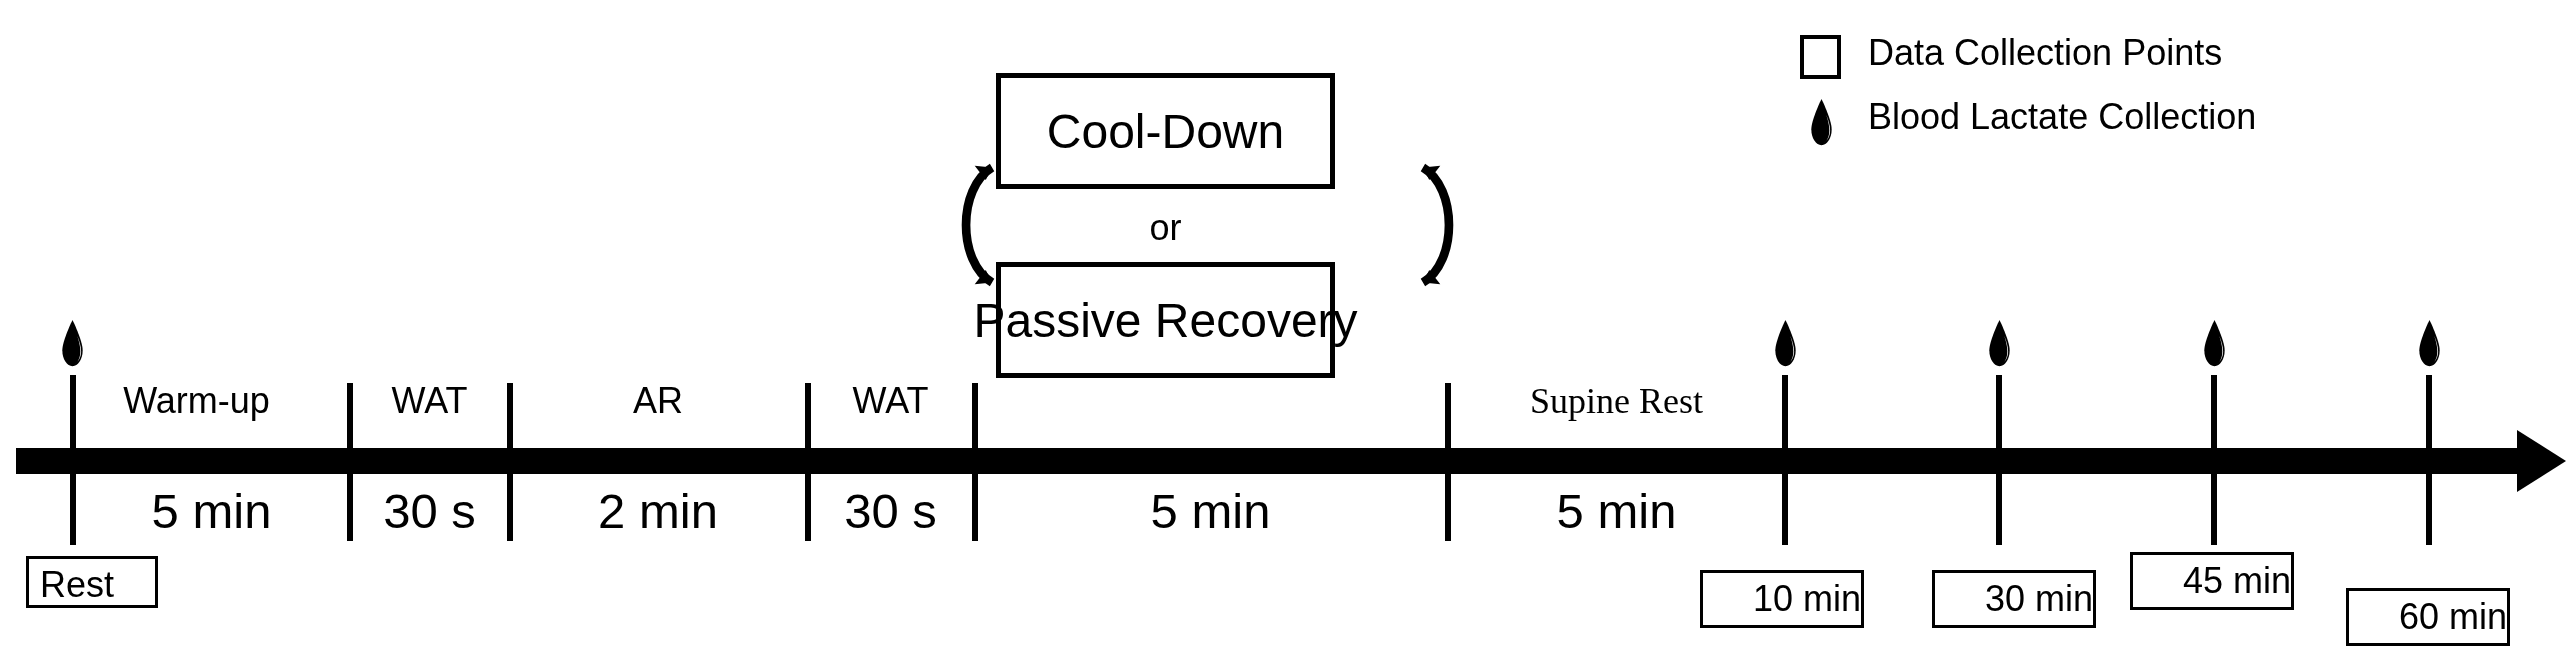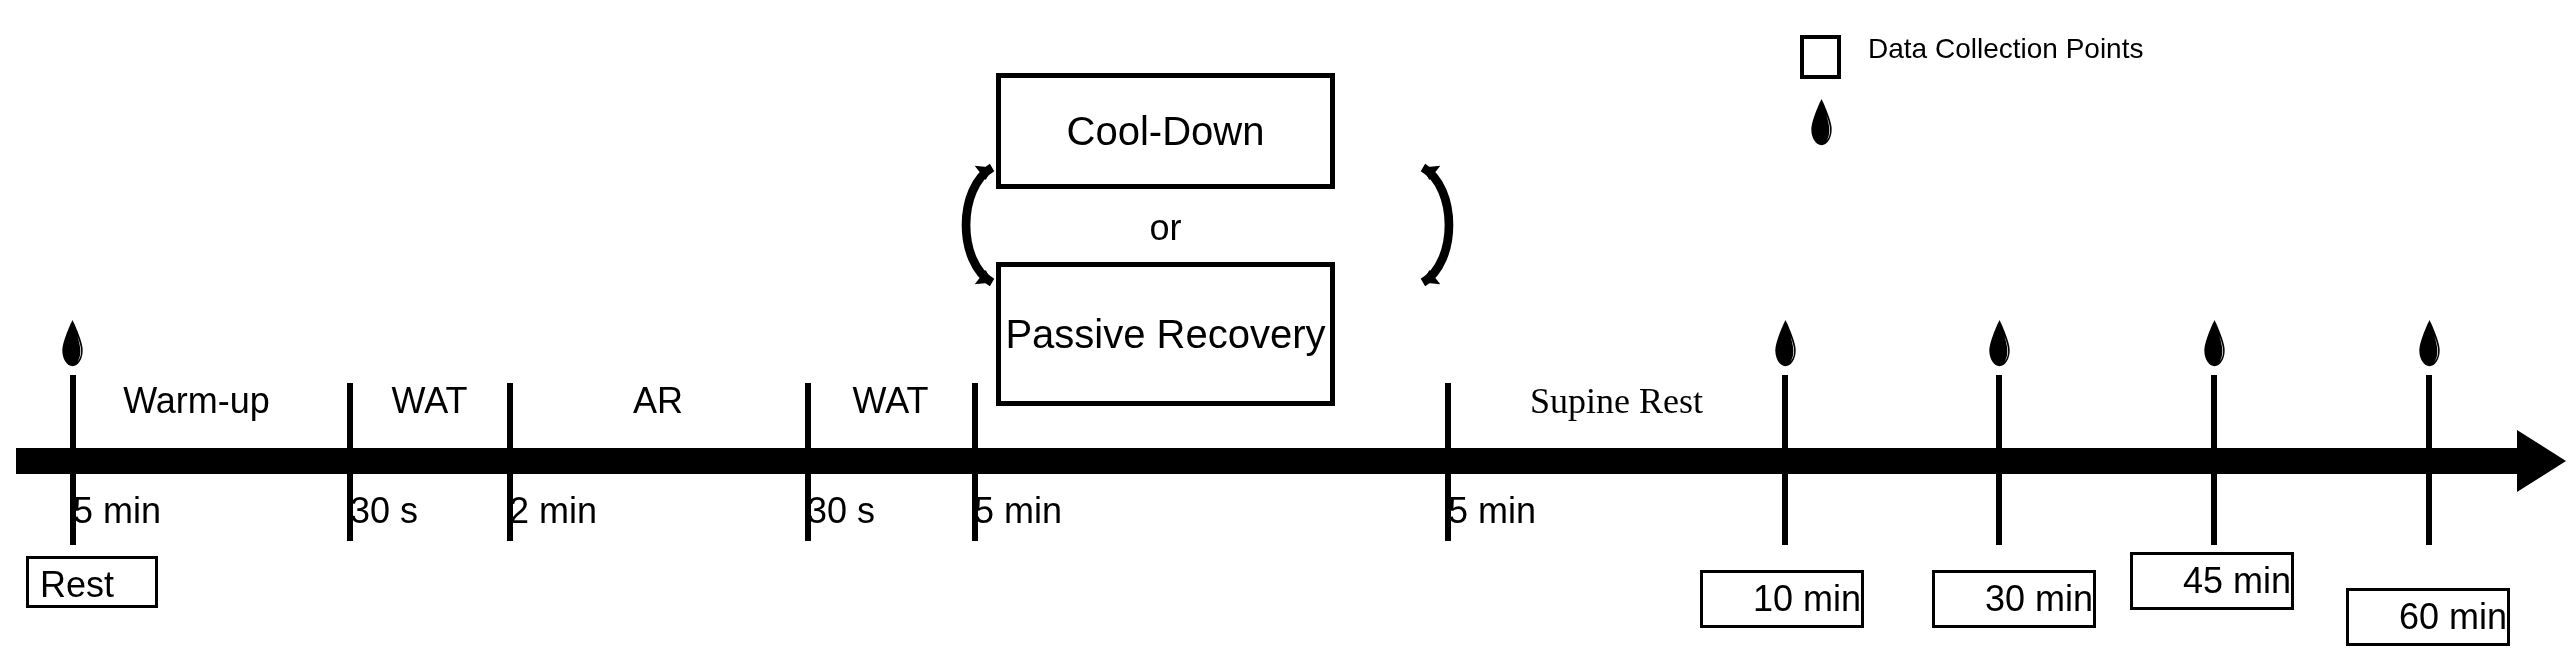--- a/index.html
+++ b/index.html
@@ -11,71 +11,72 @@
   .axis-head{position:absolute;left:2517px;top:430px;width:0;height:0;
              border-top:31px solid transparent;border-bottom:31px solid transparent;
              border-left:49px solid #000;}
 
   
   .tick{position:absolute;width:5.5px;background:#000;}
 
   
   .phase-label{position:absolute;top:379px;height:44px;line-height:44px;text-align:center;
                font-size:36px;white-space:nowrap;}
-  .dur-label{position:absolute;top:489px;height:44px;line-height:44px;
-             font-size:36px;white-space:nowrap;}
+  .dur-label{position:absolute;top:489px;height:44px;line-height:44px;text-align:center;
+             font-size:49px;white-space:nowrap;}
 
   
   .droplet{position:absolute;width:27px;height:47px;}
   .droplet svg{display:block;width:100%;height:100%;}
 
   
   .time-box{position:absolute;border:3.2px solid #000;background:#fff;
             height:52px;line-height:52px;text-align:right;font-size:36px;white-space:nowrap;}
   .rest-box{position:absolute;border:3.2px solid #000;background:#fff;
             height:52px;line-height:52px;text-align:left;font-size:36px;white-space:nowrap;
             padding-left:11px;box-sizing:border-box;}
 
   
   .opt-box{position:absolute;border:5.5px solid #000;background:#fff;box-sizing:border-box;
-           display:flex;align-items:center;justify-content:center;font-size:40px;white-space:nowrap;}
+           display:flex;align-items:center;justify-content:center;font-size:48px;white-space:nowrap;}
   .or-text{position:absolute;font-size:36px;text-align:center;white-space:nowrap;}
 
   
   .arc{position:absolute;}
   .arc svg{display:block;}
 
   
   .legend-sq{position:absolute;border:4px solid #000;background:#fff;box-sizing:border-box;}
-  .legend-text{position:absolute;font-size:28px;white-space:nowrap;line-height:1;}
+  .legend-text{position:absolute;font-size:36px;white-space:nowrap;line-height:1;}
   .legend-drop{position:absolute;width:27px;height:47px;}
   .legend-drop svg{display:block;width:100%;height:100%;}
 </style>
 </head>
 <body>
 
 <div id="stage">
 
   <div class="legend-sq" style="left:1800px;top:35px;width:41px;height:44px;"></div>
   <div class="legend-text" style="left:1868px;top:35px;">Data Collection Points</div>
 
   <div class="legend-drop" style="left:1808px;top:99px;">
     <svg viewBox="0 0 34 60" xmlns="http://www.w3.org/2000/svg">
       <path d="M17 0 C17 0 4 26 4 39 C4 50 10 59 17 59 C24 59 30 50 30 39 C30 26 17 0 17 0 Z" fill="#000"></path>
       <path d="M23 20 C26 29 27 35 27 40 C27 48 24 54 20 56 C25 53 28 47 28 40 C28 34 26 27 23 20 Z" fill="#fff"></path>
     </svg>
   </div>
+  <div class="legend-text" style="left:1868px;top:99px;">Blood Lactate Collection</div>
 
   <div class="opt-box" style="left:996px;top:73px;width:339px;height:116px;">
     <span>Cool-Down</span>
   </div>
 
   <div class="or-text" style="left:996px;top:207px;width:339px;">or</div>
 
-  <div class="opt-box" style="left:996px;top:262px;width:339px;height:144px;">
+  <div class="opt-box" style="left:996px;top:262px;width:339px;height:116px;">
     <span>Passive Recovery</span>
   </div>
 
   <div class="arc" style="left:940px;top:150px;width:71px;height:150px;">
     <svg width="71" height="150" viewBox="0 0 90 190" xmlns="http://www.w3.org/2000/svg">
       <path d="M66 22 C22 48 22 142 66 168" fill="none" stroke="#000" stroke-width="11" stroke-linecap="butt"></path>
       <path d="M66 22 L44 20 L58 38 Z" fill="#000"></path>
       <path d="M66 168 L44 170 L58 152 Z" fill="#000"></path>
     </svg>
   </div>

